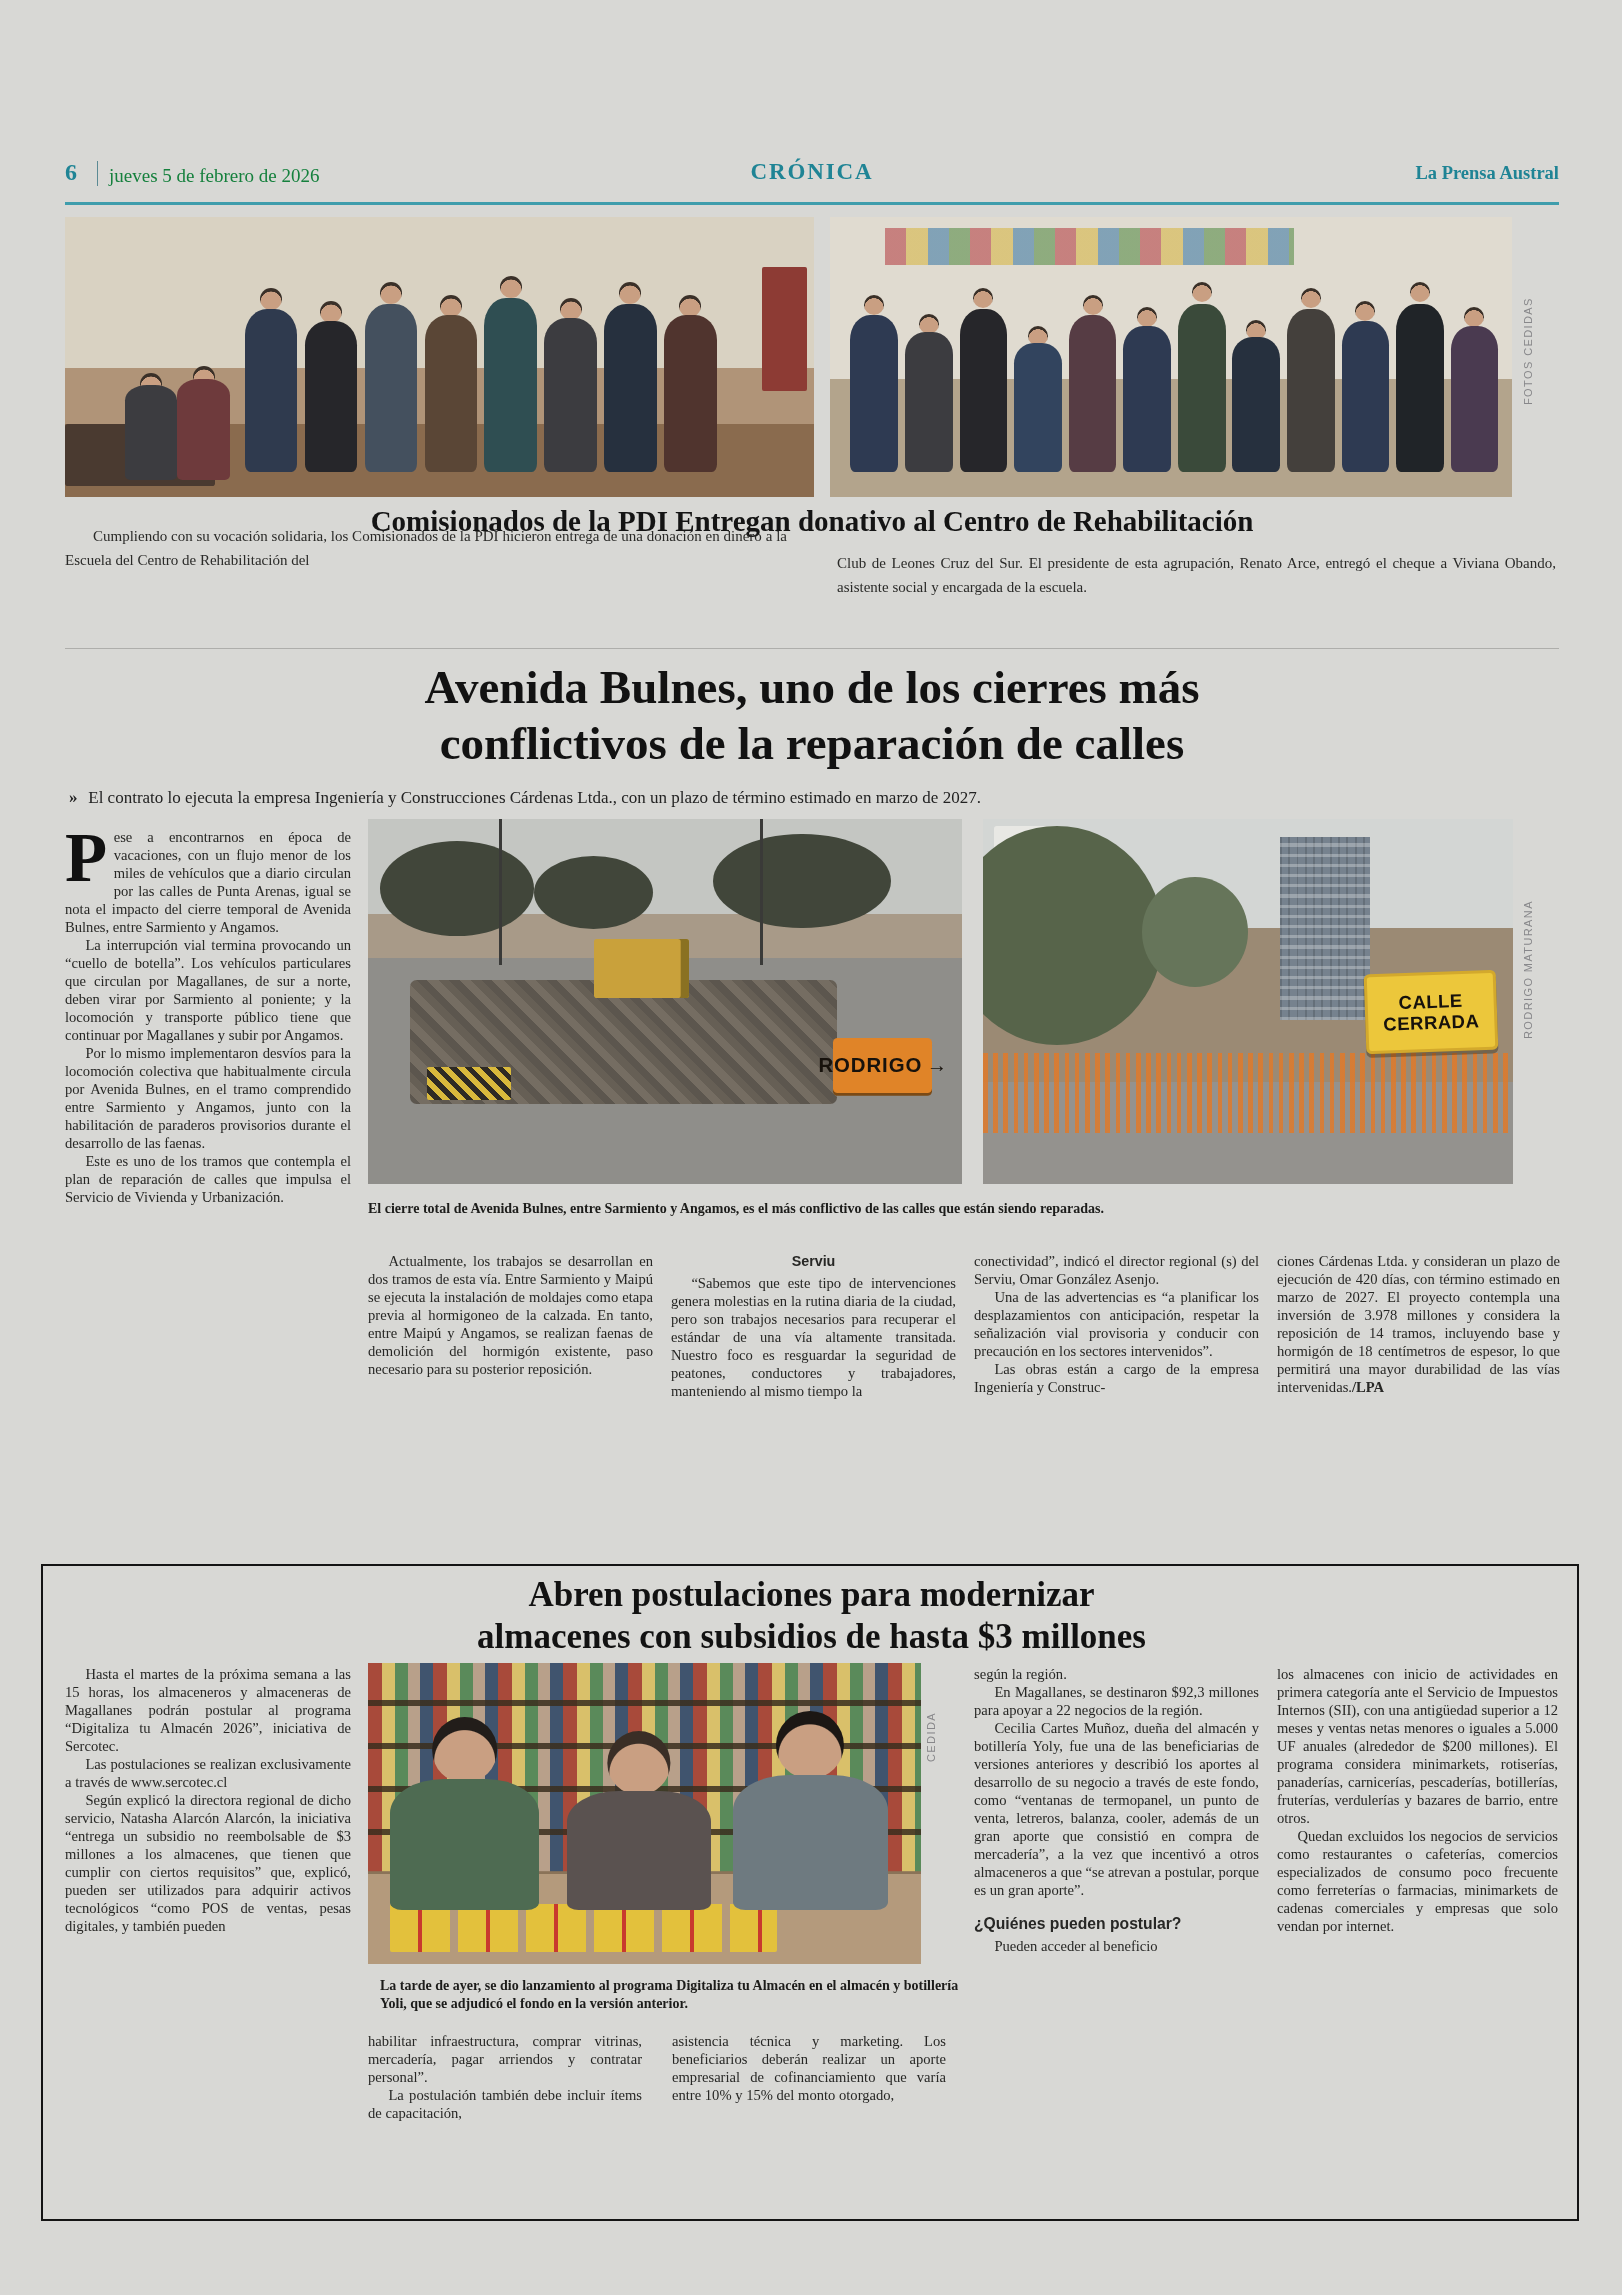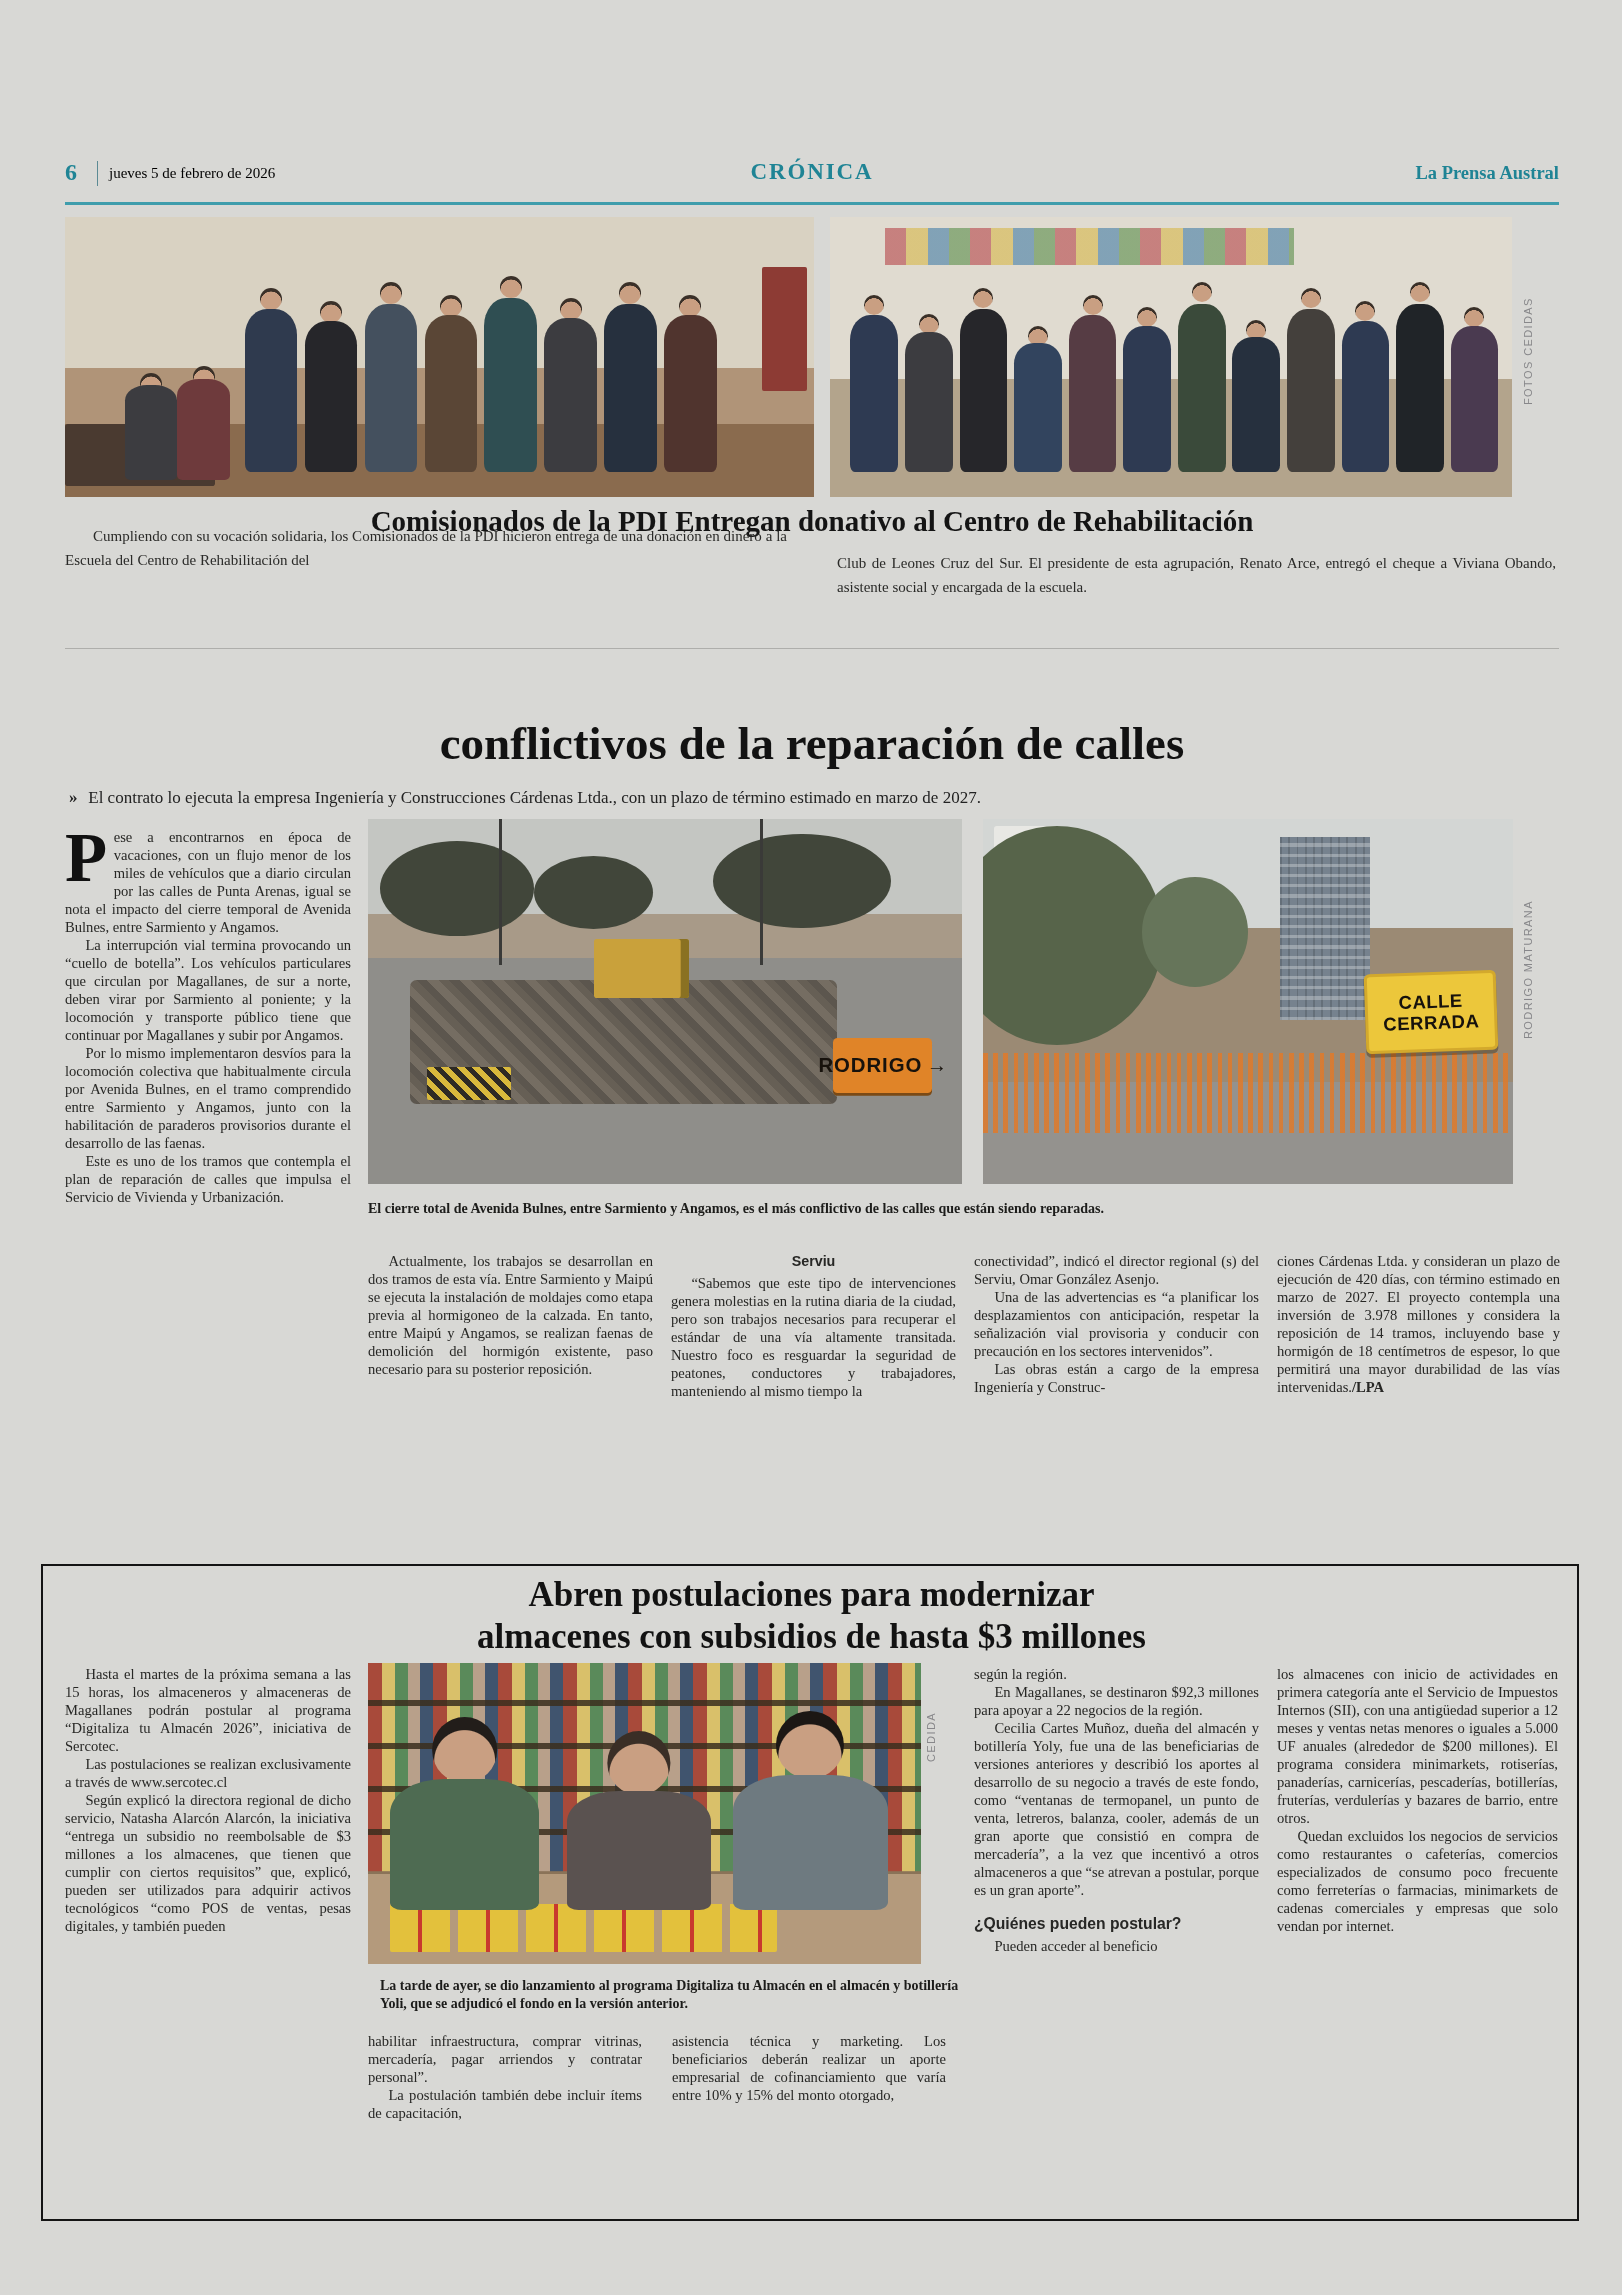--- a/index.html
+++ b/index.html
@@ -3,21 +3,21 @@
 <meta charset="utf-8">
 <style>
   html,body{margin:0;padding:0;background:#d8d8d5;}
   .page{position:relative;width:1623px;height:2295px;background:#d8d8d5;overflow:hidden;
         font-family:"Liberation Serif",serif;color:#262624;}
 
   
   .hdr{position:absolute;left:65px;top:158px;width:1494px;height:37px;}
   .pgnum{position:absolute;left:0;top:0;font-size:24px;font-weight:bold;color:#1f8495;line-height:28px;}
   .hdr-bar{position:absolute;left:32px;top:2.8px;width:1.4px;height:25px;background:#5b8a94;}
-  .hdr-date{position:absolute;left:44px;top:6.5px;font-size:15px;color:#000000;}
+  .hdr-date{position:absolute;left:44px;top:6.5px;font-size:19px;color:#15803d;}
   .hdr-section{position:absolute;left:50%;transform:translateX(-50%);top:0.9px;font-size:23px;font-weight:bold;
                letter-spacing:1.9px;color:#1f8495;}
   .hdr-brand{position:absolute;right:0;top:4.6px;font-size:18.5px;font-weight:bold;color:#1f8495;}
   .teal-rule{position:absolute;left:65px;top:202px;width:1494px;height:3.2px;background:#3f9dac;}
 
   
   .photo{position:absolute;overflow:hidden;background:#b8b0a4;}
   .p-topleft{left:65px;top:217px;width:749px;height:280px;
      background:linear-gradient(#d9d2c2 0 54%,#b09478 54% 74%,#8a6b4e 74% 100%);}
   .p-topright{left:830px;top:217px;width:682px;height:280px;
@@ -211,21 +211,21 @@
       </i>
   </div>
   <div class="vcredit" style="left:1522px;top:222px;height:259px;">FOTOS CEDIDAS</div>
 
   <div class="pdi-headline">Comisionados de la PDI Entregan donativo al Centro de Rehabilitación</div>
   <div class="lead c1">Cumpliendo con su vocación solidaria, los Comisionados de la PDI hicieron entrega de una donación en dinero a la Escuela del Centro de Rehabilitación del</div>
   <div class="lead c2">Club de Leones Cruz del Sur. El presidente de esta agrupación, Renato Arce, entregó el cheque a Viviana Obando, asistente social y encargada de la escuela.</div>
   <div class="pdi-divider"></div>
 
   <div class="main-headline">
-    <br>
+    <span>Avenida Bulnes, uno de los cierres más</span><br>
     <span>conflictivos de la reparación de calles</span>
   </div>
   <div class="deck">
     <span class="mark">»</span>
     <span>El contrato lo ejecuta la empresa Ingeniería y Construcciones Cárdenas Ltda., con un plazo de término estimado en marzo de 2027.</span>
   </div>
 
   <div class="col b-c1">
     <p class="ni">
       <span class="dropcap">P</span>

